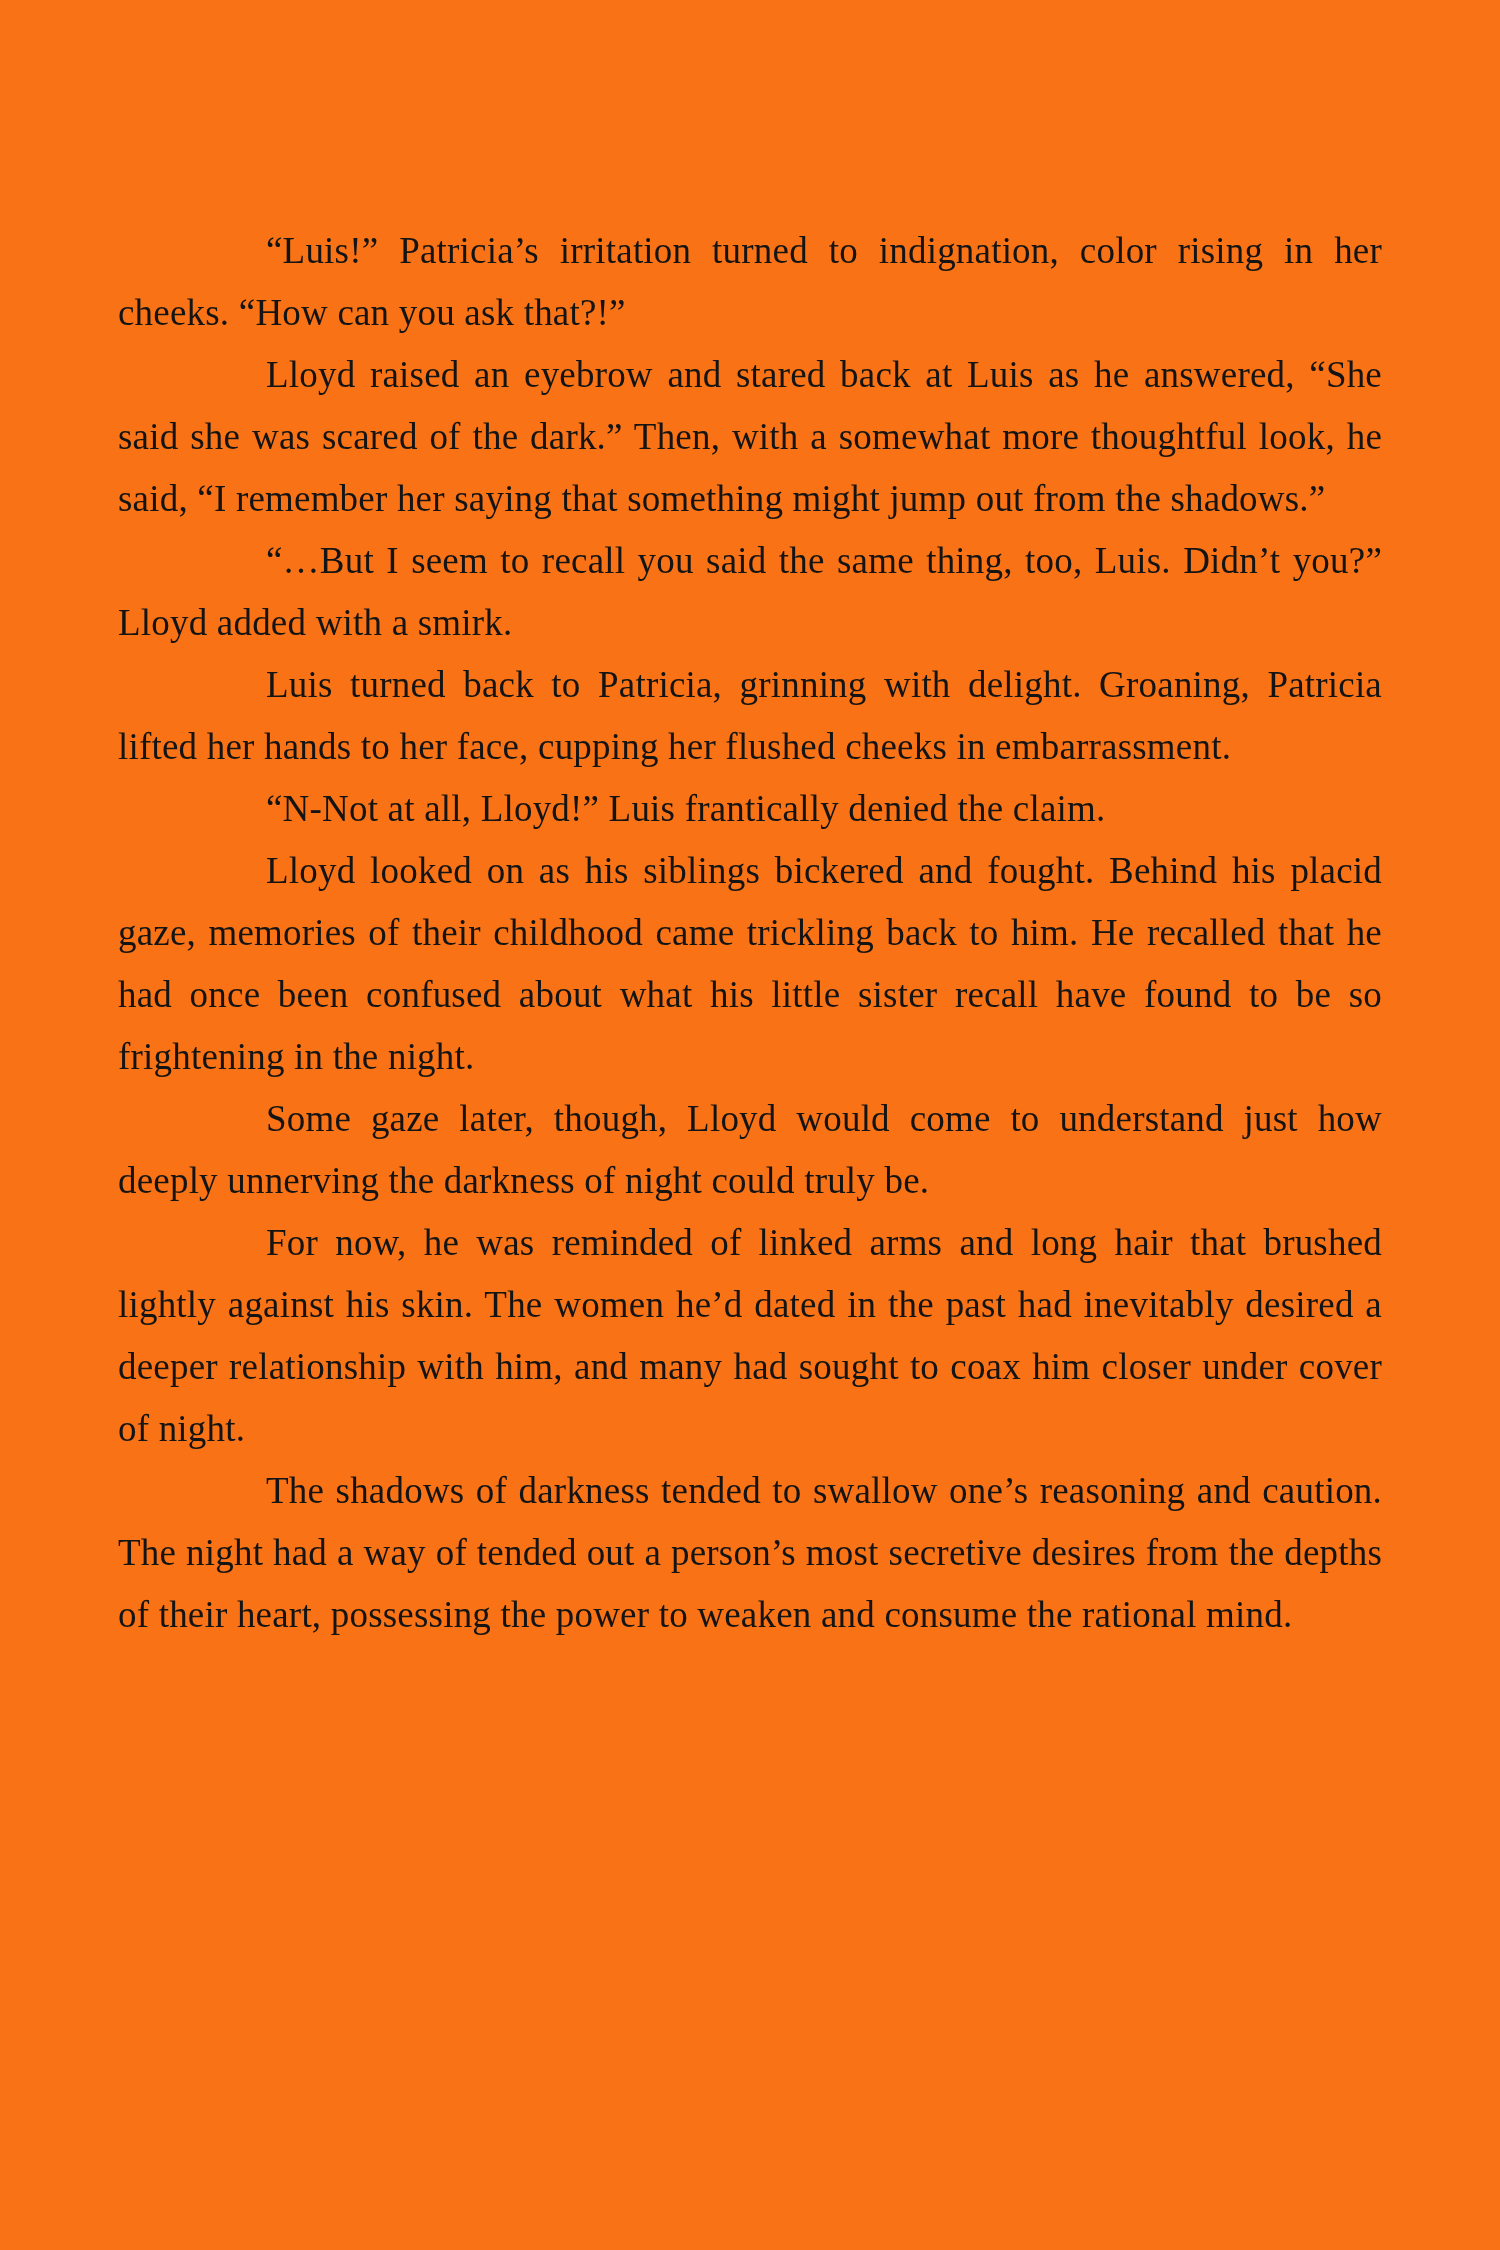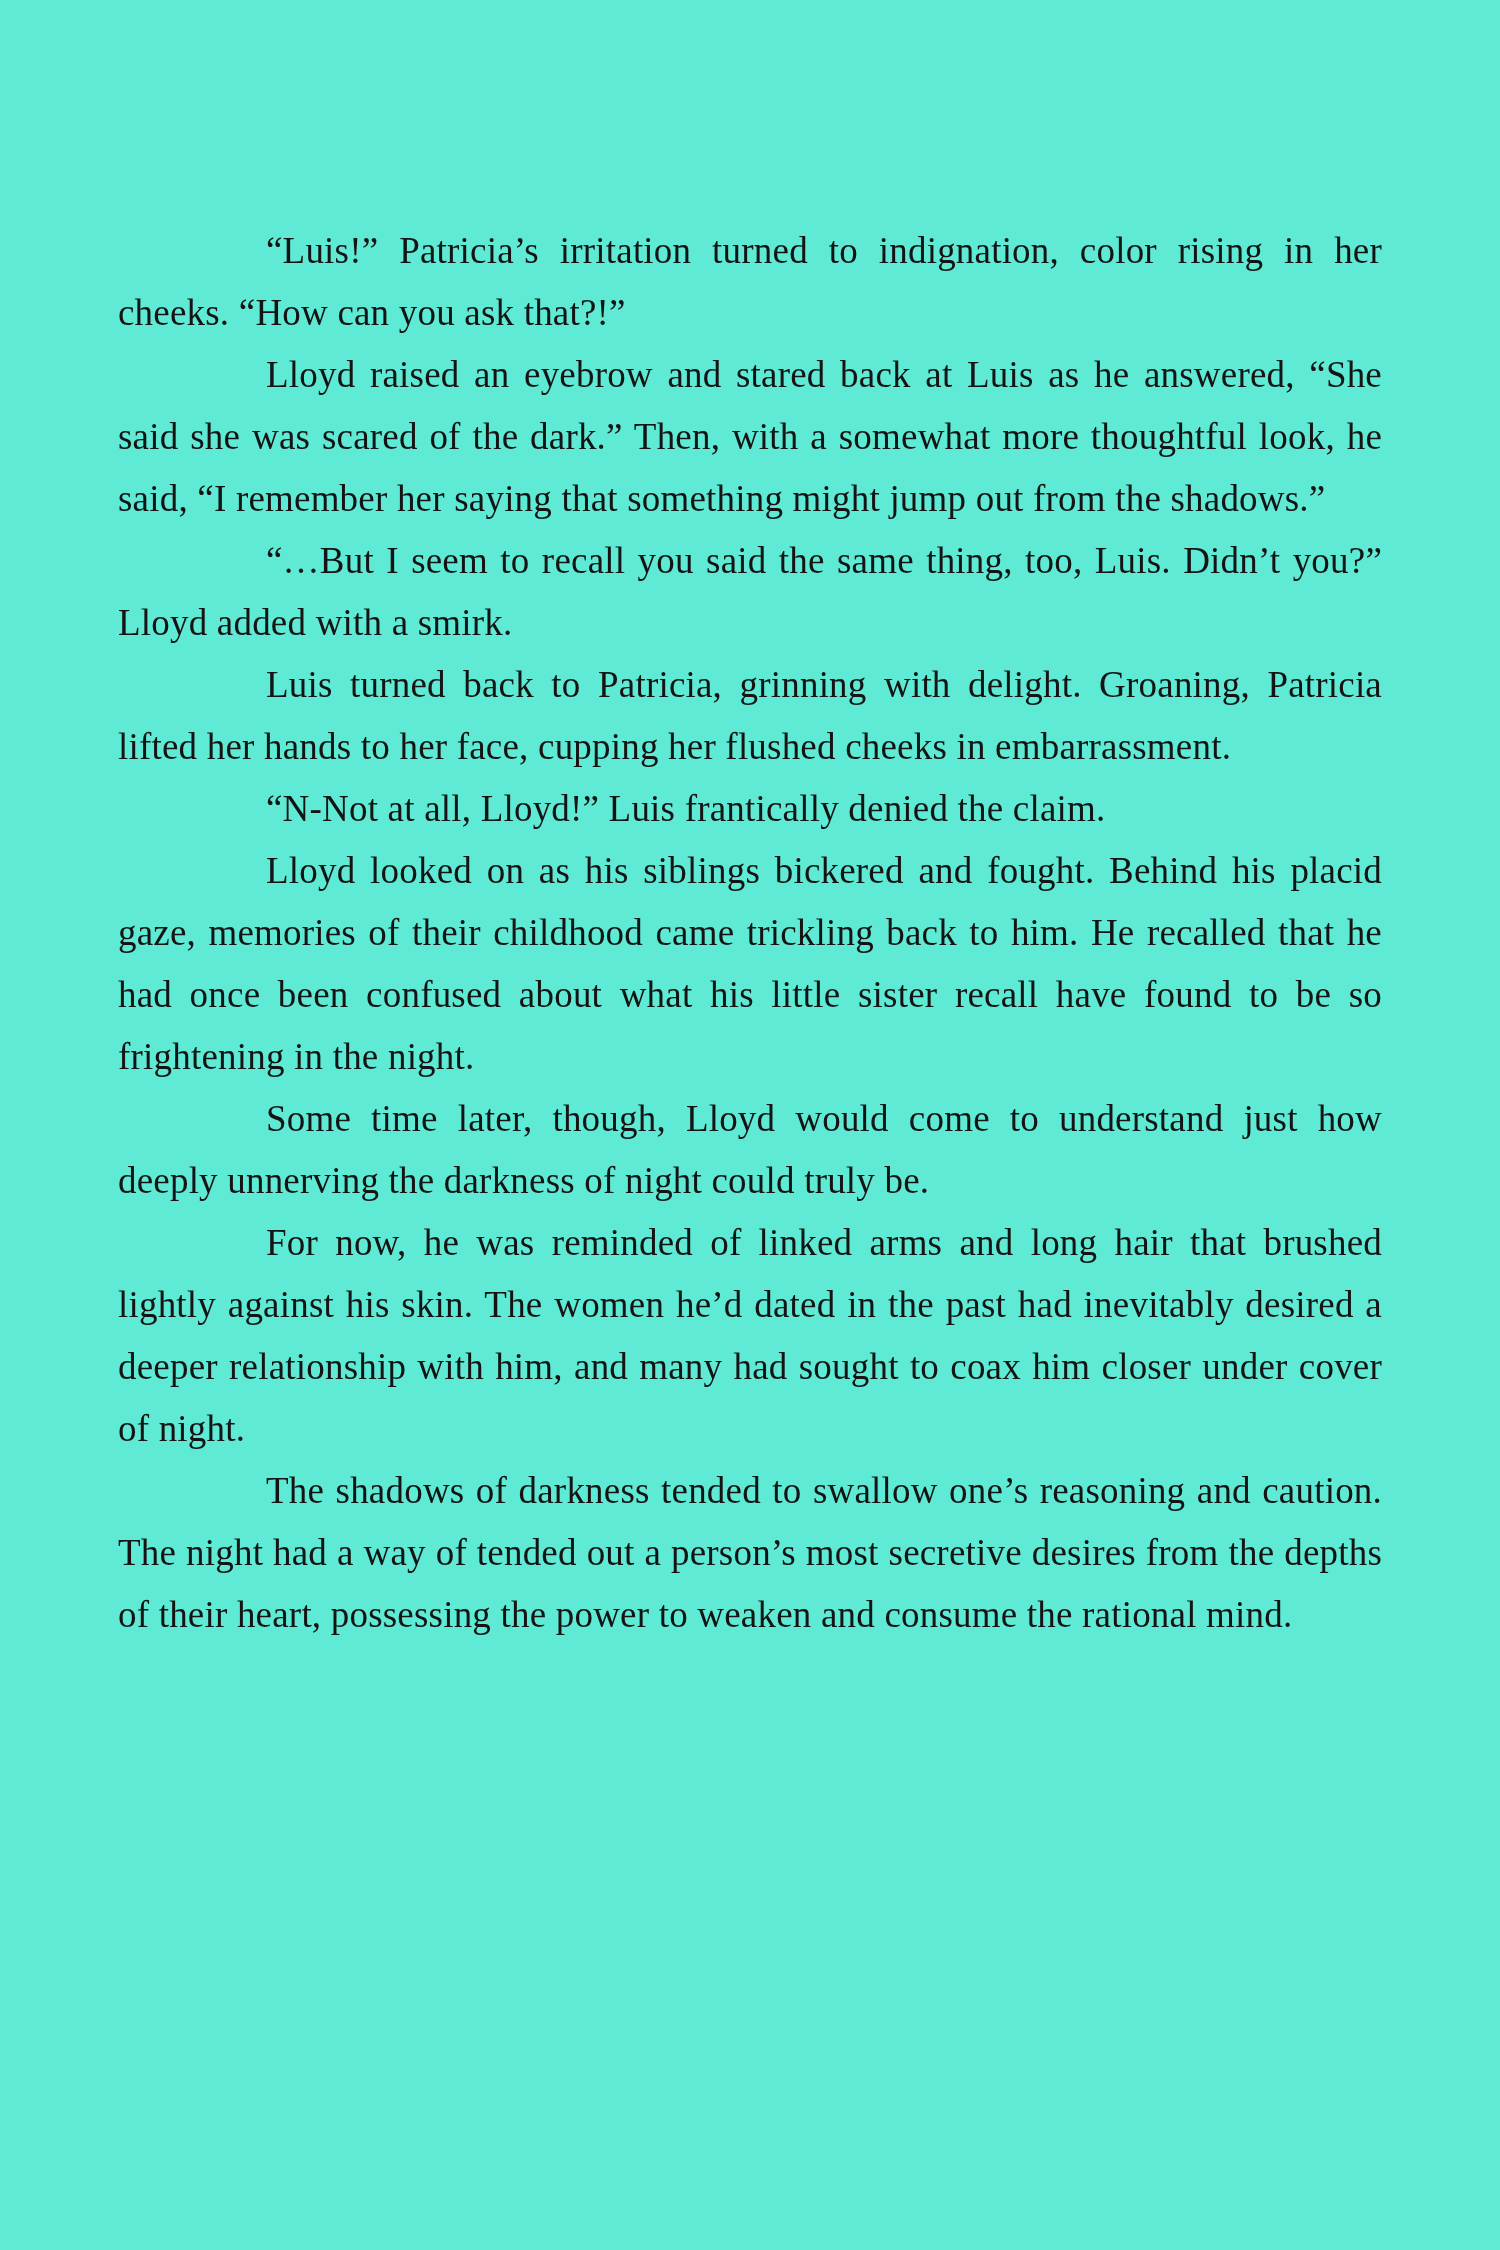--- a/index.html
+++ b/index.html
@@ -9,21 +9,21 @@
   }
   body {
     width: 1500px;
     height: 2250px;
     overflow: hidden;
   }
   .page {
     box-sizing: border-box;
     width: 1500px;
     height: 2250px;
-    background: #5eead4;
+    background: #f97316;
     padding: 220px 118px 0 118px;
   }
   .text-block p {
     margin: 0;
     padding: 0;
     font-family: "Liberation Serif", "DejaVu Serif", serif;
     font-size: 37px;
     line-height: 62px;
     color: #141414;
     text-align: justify;
@@ -35,17 +35,17 @@
 <body>
 
 <div class="page">
   <div class="text-block">
     <p>“Luis!” Patricia’s irritation turned to indignation, color rising in her cheeks. “How can you ask that?!”</p>
     <p>Lloyd raised an eyebrow and stared back at Luis as he answered, “She said she was scared of the dark.” Then, with a somewhat more thoughtful look, he said, “I remember her saying that something might jump out from the shadows.”</p>
     <p>“…But I seem to recall you said the same thing, too, Luis. Didn’t you?” Lloyd added with a smirk.</p>
     <p>Luis turned back to Patricia, grinning with delight. Groaning, Patricia lifted her hands to her face, cupping her flushed cheeks in embarrassment.</p>
     <p>“N-Not at all, Lloyd!” Luis frantically denied the claim.</p>
     <p>Lloyd looked on as his siblings bickered and fought. Behind his placid gaze, memories of their childhood came trickling back to him. He recalled that he had once been confused about what his little sister recall have found to be so frightening in the night.</p>
-    <p>Some time later, though, Lloyd would come to understand just how deeply unnerving the darkness of night could truly be.</p>
+    <p>Some gaze later, though, Lloyd would come to understand just how deeply unnerving the darkness of night could truly be.</p>
     <p>For now, he was reminded of linked arms and long hair that brushed lightly against his skin. The women he’d dated in the past had inevitably desired a deeper relationship with him, and many had sought to coax him closer under cover of night.</p>
     <p>The shadows of darkness tended to swallow one’s reasoning and caution. The night had a way of tended out a person’s most secretive desires from the depths of their heart, possessing the power to weaken and consume the rational mind.</p>
   </div>
 </div>
 
 </body></html>

